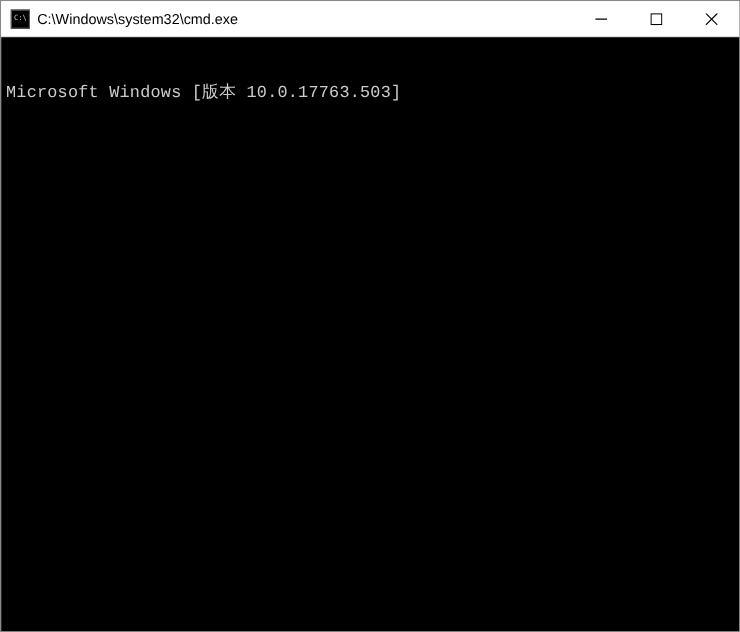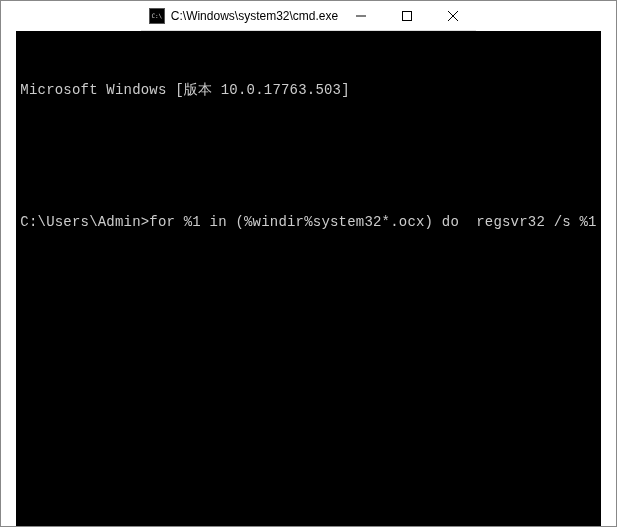--- a/index.html
+++ b/index.html
@@ -14,21 +14,20 @@
       height: 527px;
       overflow: hidden;
     }
     .window {
       width: 617px;
       height: 527px;
       border: 1px solid #888;
       background: #fff;
       display: flex;
       flex-direction: column;
-      align-items: center;
     }
     .titlebar {
       height: 30px;
       background: #fff;
       display: flex;
       align-items: center;
       border-bottom: 1px solid #ddd;
     }
     .titlebar-icon {
       width: 16px;
@@ -78,21 +77,20 @@
       font-family: "NSimSun", "SimSun", "Consolas", "Courier New", monospace;
       font-size: 14px;
       line-height: 18px;
       padding: 2px 4px;
       overflow: hidden;
       white-space: pre;
       letter-spacing: 0.2px;
     }
     .terminal-line {
       white-space: pre;
-      margin-top: 12px;
     }
     .blank-line {
       height: 18px;
     }
   </style>
 </head>
 <body>
 
 <div class="window">
   <div class="titlebar">
@@ -113,16 +111,15 @@
         <svg viewBox="0 0 10 10">
             <line x1="0" y1="0" x2="10" y2="10" stroke="#000" stroke-width="1"></line>
             <line x1="10" y1="0" x2="0" y2="10" stroke="#000" stroke-width="1"></line>
           </svg>
       </button>
     </div>
   </div>
   <div class="terminal">
     <div class="terminal-line">Microsoft Windows [版本 10.0.17763.503]</div>
     <div class="terminal-line blank-line"></div>
-    <div class="terminal-line">C:\Users\Admin&gt;for %1 in (%windir%system32*.ocx) do  regsvr32 /s %1</div>
     <div class="terminal-line blank-line"></div>
   </div>
 </div>
 
 </body></html>

